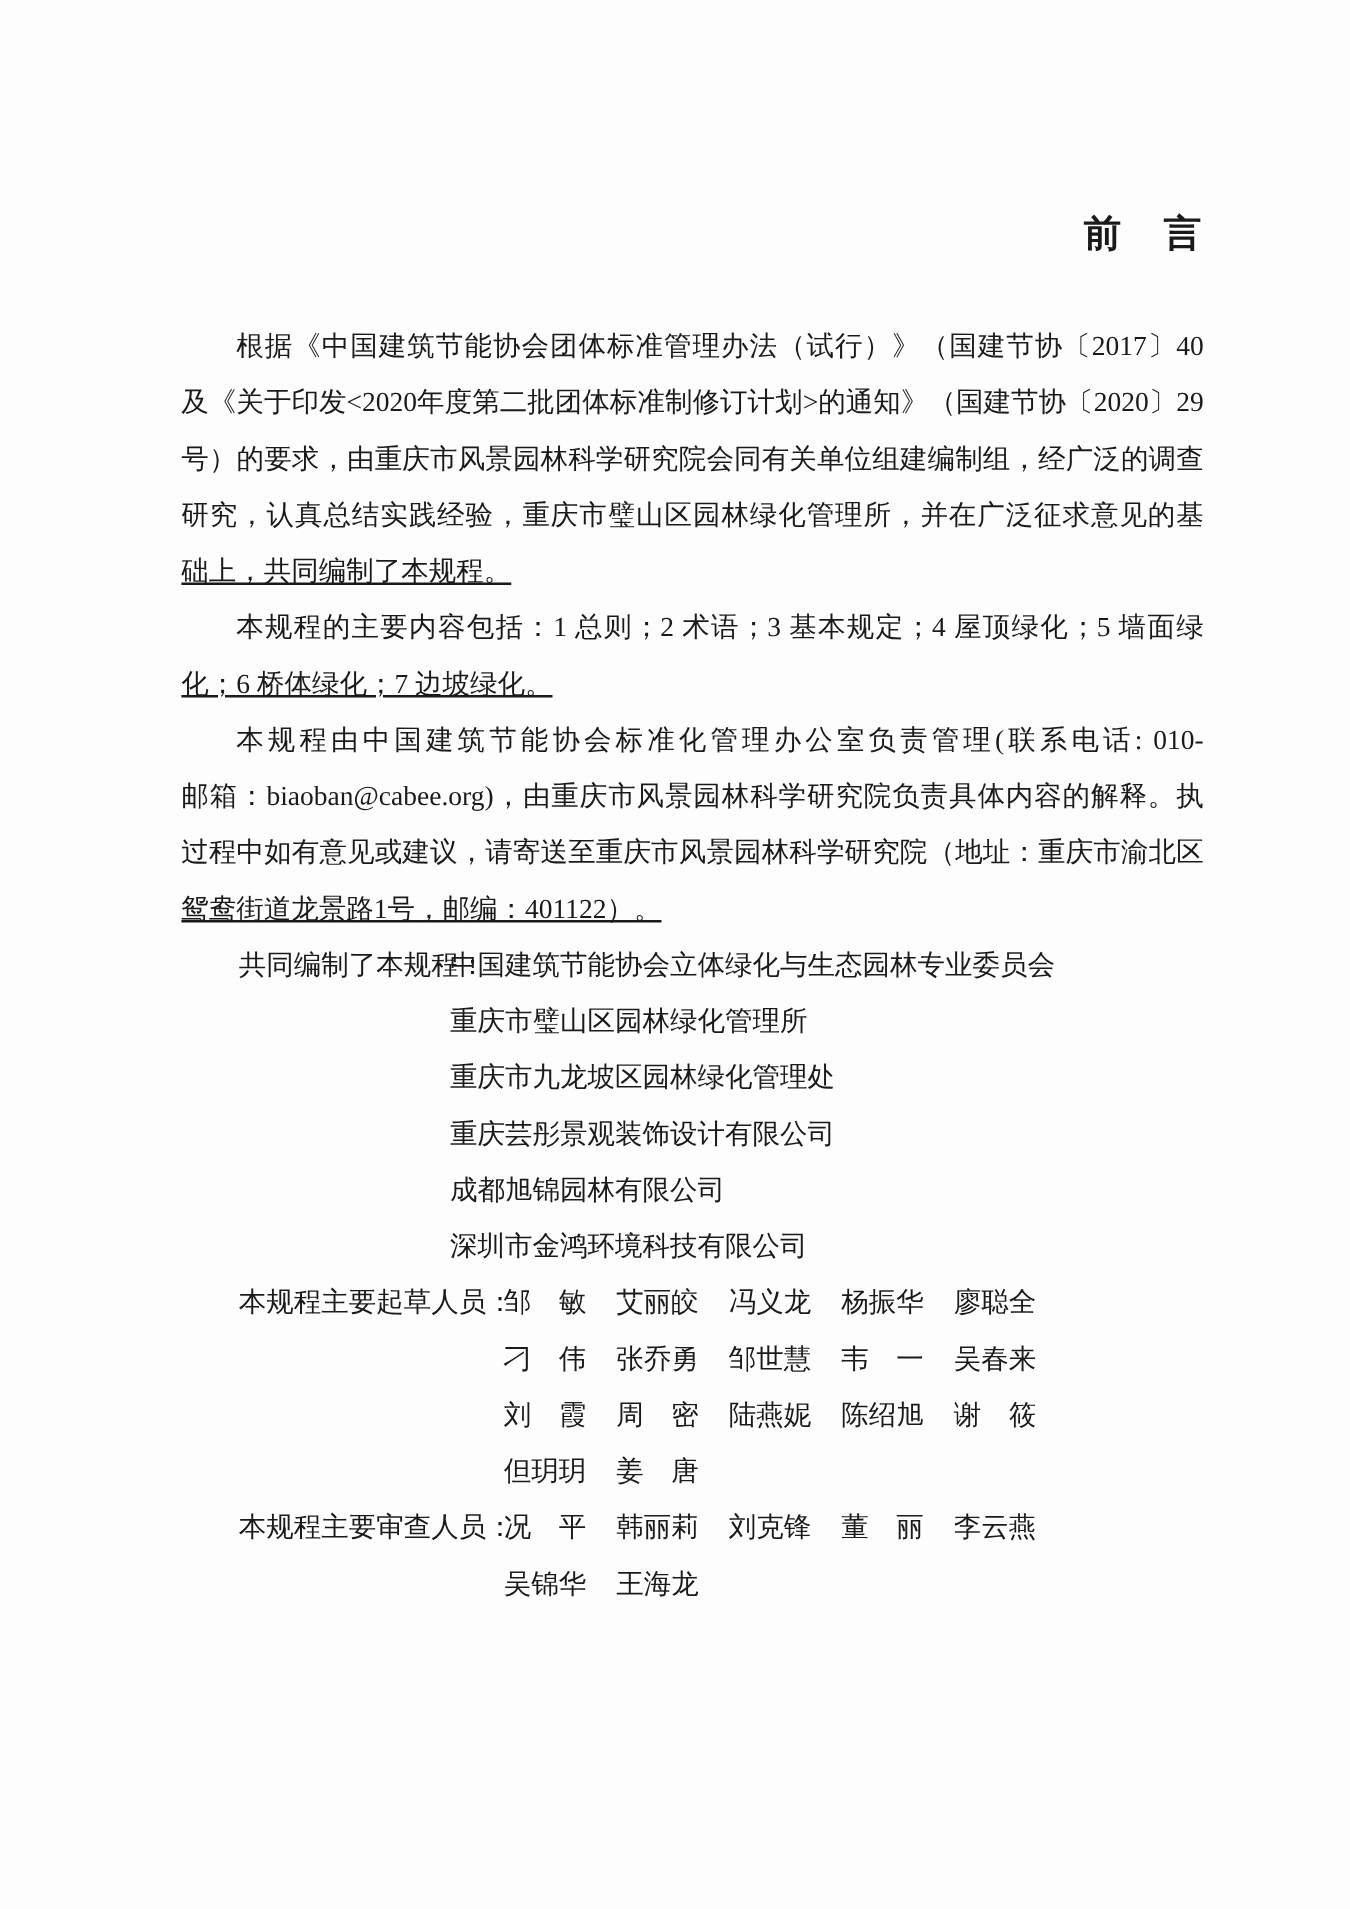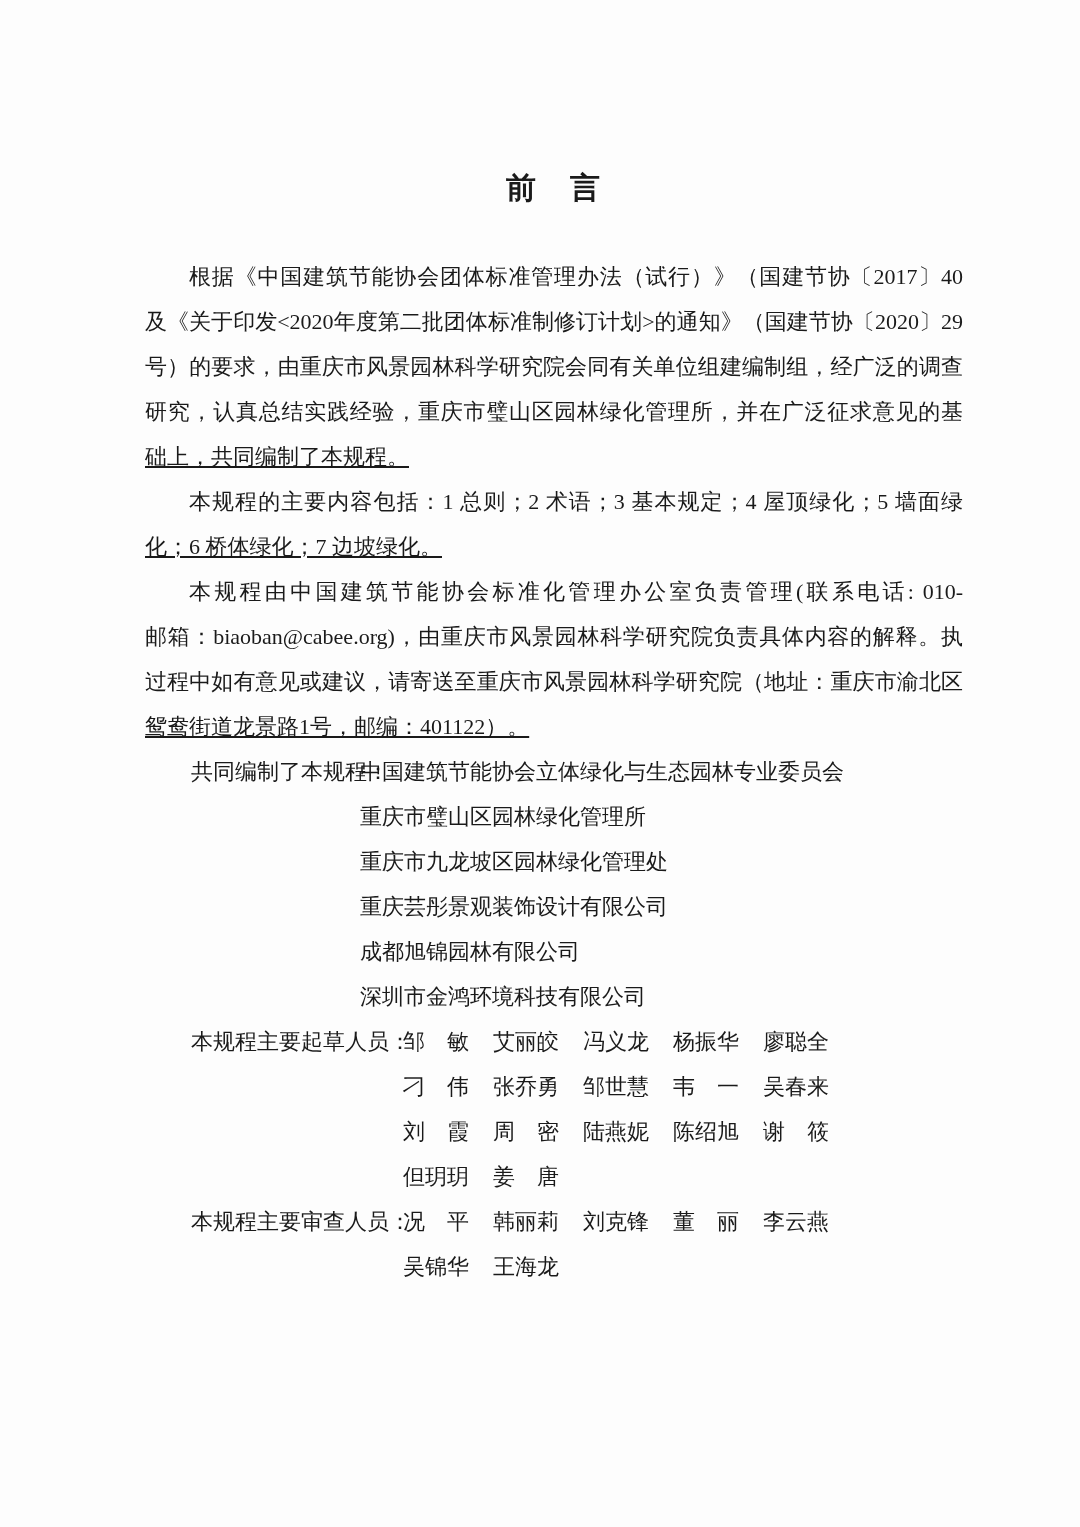--- a/index.html
+++ b/index.html
@@ -20,21 +20,21 @@
     position: absolute;
     left: 145px;
     top: 168px;
     width: 818px;
   }
   .doc-title {
     margin: 0;
     font-size: 30px;
     font-weight: 700;
     line-height: 40px;
-    text-align: center;
+    text-align: right;
     letter-spacing: 2px;
   }
   .body-text {
     margin-top: 46px;
     font-size: 22px;
     line-height: 45px;
   }
   .para { margin: 0; }
   .line {
     height: 45px;

